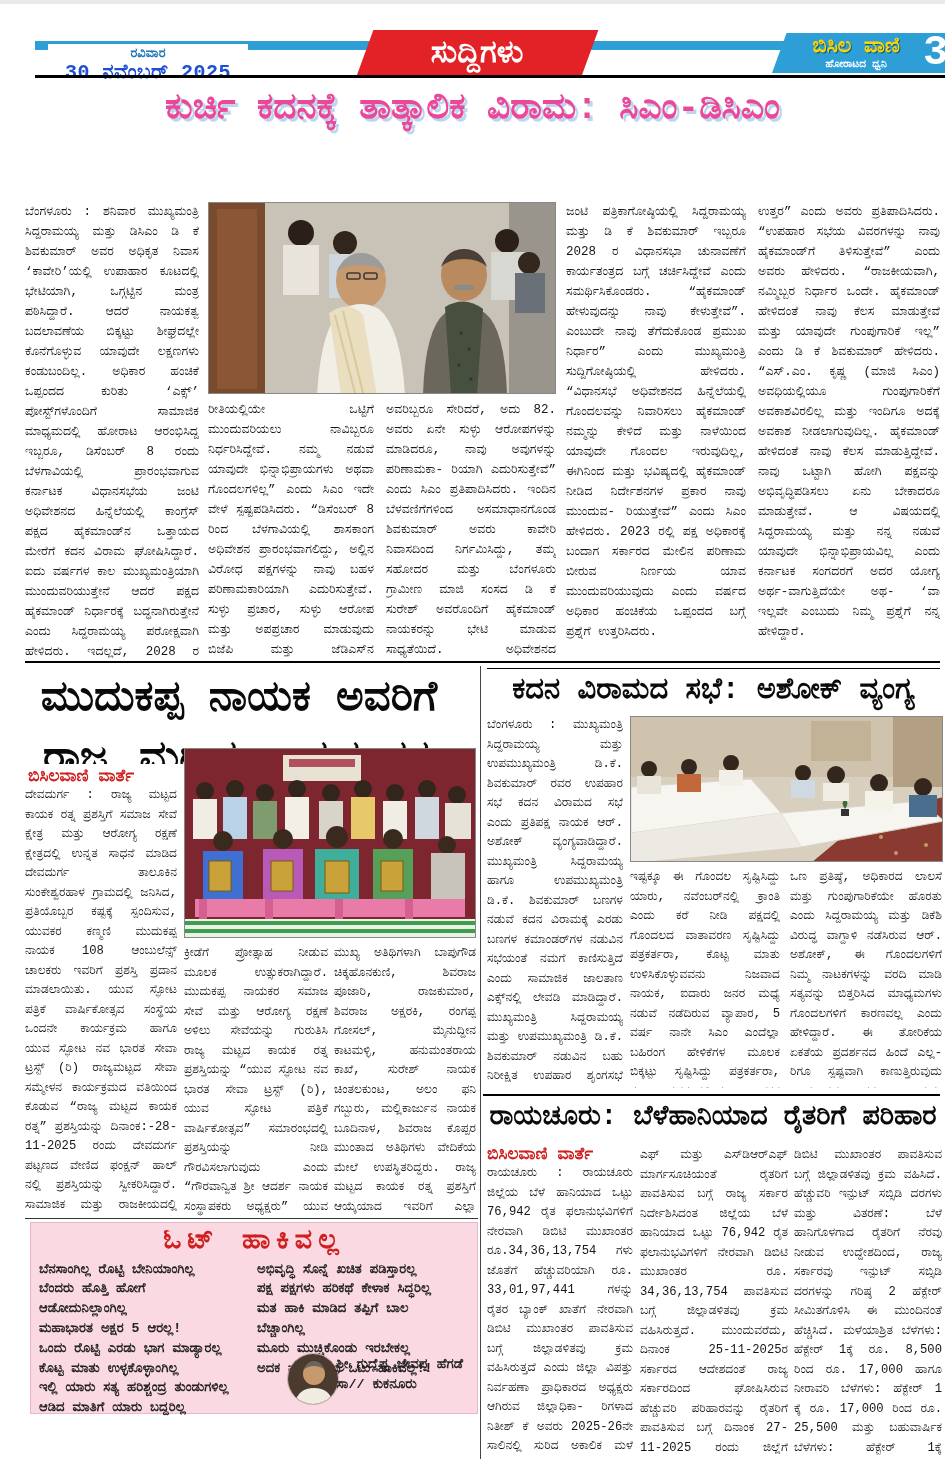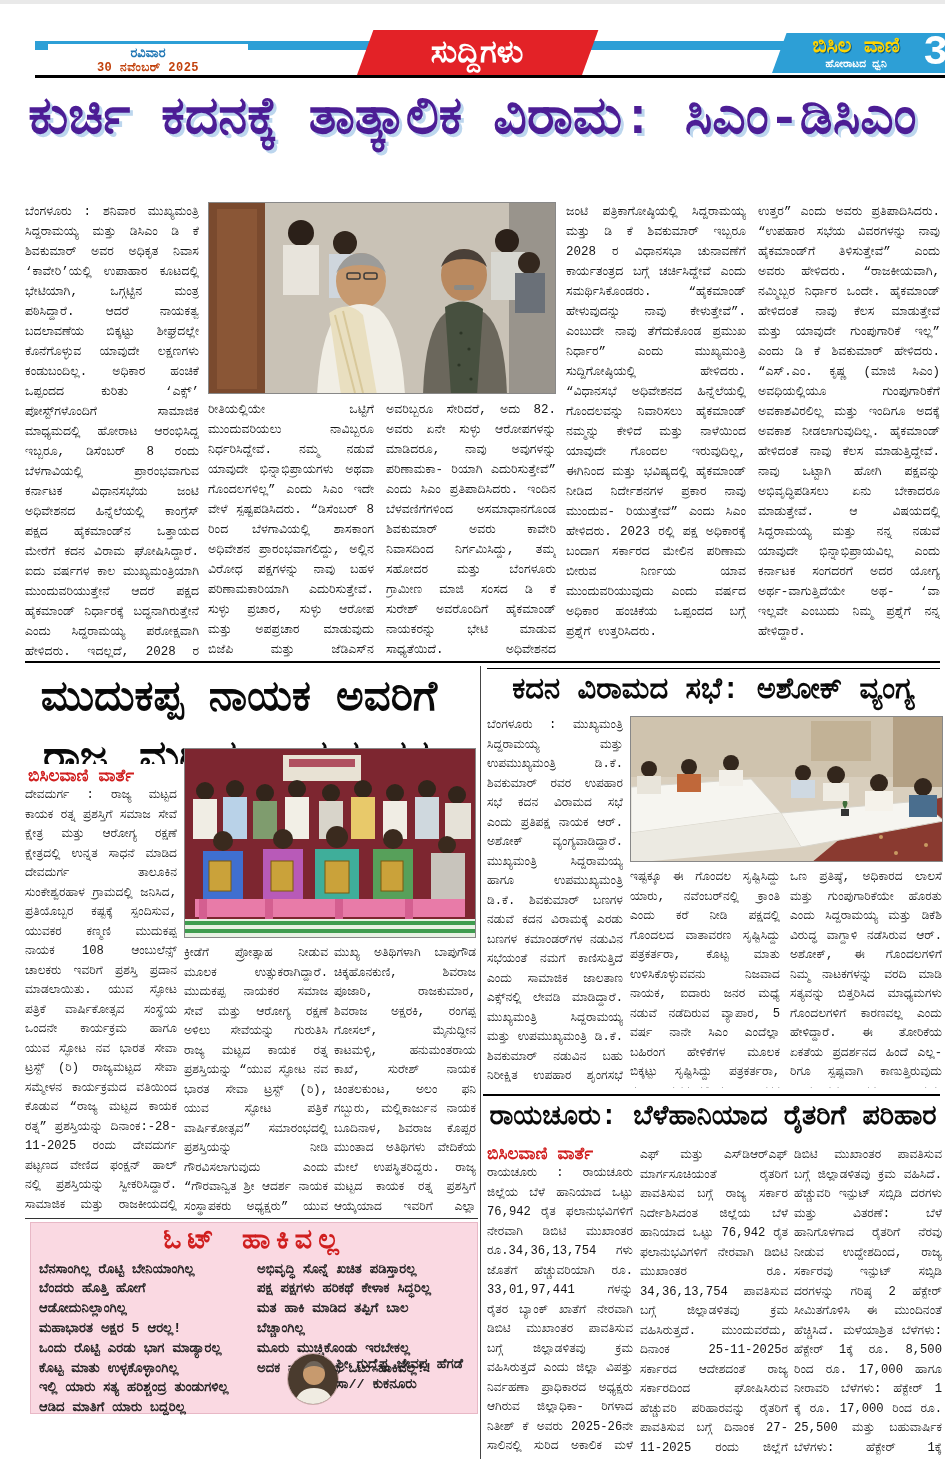--- a/index.html
+++ b/index.html
@@ -6,42 +6,42 @@
   *{box-sizing:border-box;}
   .page{
     position:relative;width:945px;height:1459px;margin:4px auto;
     background:#ffffff;overflow:hidden;
     font-family:Liberation Mono, monospace;color:#111;
   }
   
   .mast-blue-strip{position:absolute;left:35px;top:37px;width:910px;height:9px;background:#2d9fd6;}
   .mast-date{position:absolute;left:48px;top:40px;width:200px;text-align:center;background:#fff;padding:2px 6px;}
   .mast-day{color:#1f76b4;font-size:13px;font-weight:bold;}
-  .mast-dateline{color:#c2410c;font-size:12px;font-weight:bold;letter-spacing:.5px;}
+  .mast-dateline{color:#1d4ed8;font-size:20px;font-weight:bold;letter-spacing:.5px;}
   .mast-section{
     position:absolute;left:365px;top:26px;width:225px;height:46px;
     background:#e32227;transform:skewX(-20deg);
     display:flex;align-items:center;justify-content:center;
   }
   .mast-section span{transform:skewX(20deg);color:#fff;font-size:31px;font-weight:bold;}
   .mast-brand{
     position:absolute;left:772px;top:29px;width:173px;height:40px;
     background:#2d9fd6;transform:skewX(-20deg);transform-origin:bottom right;
     display:flex;align-items:center;padding:0 4px 0 14px;
   }
   .mast-brand-inner{transform:skewX(20deg);display:flex;align-items:center;gap:4px;width:100%;}
   .brand-stack{flex:1;text-align:center;line-height:1.05;}
   .brand-name{color:#ffd400;font-size:21px;font-weight:bold;text-shadow:1px 1px 0 #0a5a86;}
   .brand-tag{color:#ffffff;font-size:10.5px;font-weight:bold;}
   .brand-page{color:#ffffff;font-size:42px;font-weight:bold;line-height:1;}
   .mast-rule{position:absolute;left:35px;top:71px;width:910px;height:3px;background:#000;}
   
   .main-headline{
     position:absolute;left:20px;top:80px;width:905px;height:114px;
-    text-align:center;color:#4c1d95;font-weight:bold;font-size:52px;line-height:1.38;
+    text-align:center;color:#ec4899;font-weight:bold;font-size:36px;line-height:1.38;
     text-shadow:3px 3px 0 #bcd6ee;
   }
   
   .body-col{
     position:absolute;text-align:justify;font-size:12.5px;line-height:1.6;
     color:#151515;overflow:hidden;
   }
   .byline{color:#d01f1f;font-weight:bold;font-size:17px;}
   .hrule{position:absolute;background:#000;}
   .vrule{position:absolute;background:#444;width:1px;}

